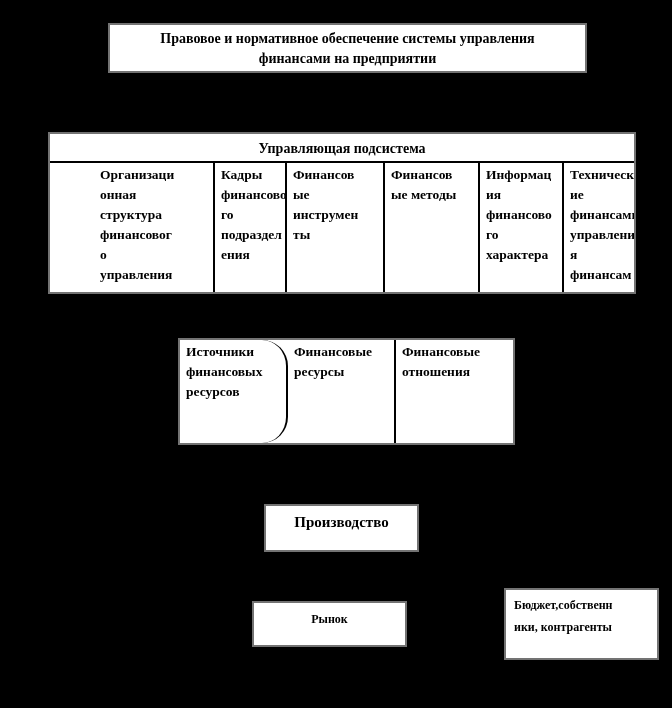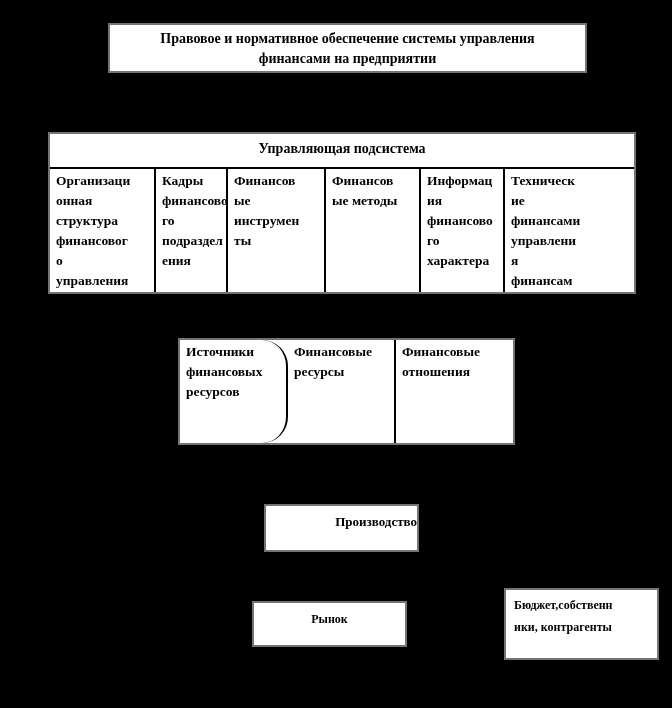--- a/index.html
+++ b/index.html
@@ -35,21 +35,21 @@
   }
 
   
   .tbl {
     display: flex;
     flex-direction: column;
   }
   .tbl-managing { left: 48px; top: 132px; width: 588px; height: 162px; }
   .tbl-object   { left: 178px; top: 338px; width: 337px; height: 107px; }
   .thead {
-    height: 35px;
+    height: 29px;
     border-bottom: 2px solid #000000;
     box-sizing: border-box;
     text-align: center;
     font-size: 14px;
     padding-top: 7px;
   }
   .tbody {
     flex: 1;
     display: flex;
     overflow: hidden;
@@ -57,36 +57,36 @@
   .cell {
     box-sizing: border-box;
     border-right: 2px solid #000000;
     padding: 2px 6px 0 6px;
     font-size: 13.5px;
     line-height: 20px;
     overflow: hidden;
   }
   .cell:last-child { border-right: none; }
 
-  .tbl-managing .c1 { width: 106px; }
+  .tbl-managing .c1 { width: 121px; margin-left: 44px; }
   .tbl-managing .c2 { width: 72px; }
   .tbl-managing .c3 { width: 98px; }
   .tbl-managing .c4 { width: 95px; }
   .tbl-managing .c5 { width: 84px; }
   .tbl-managing .c6 { flex: 1; }
 
   .tbl-object .c1 { width: 108px; border-radius: 26px; }
   .tbl-object .c2 { width: 108px; }
   .tbl-object .c3 { flex: 1; }
 
   
   .production-box {
     left: 264px; top: 504px; width: 155px; height: 48px;
-    text-align: right;
-    font-size: 13px;
+    text-align: center;
+    font-size: 15px;
     padding-top: 8px;
   }
   .market-box {
     left: 252px; top: 601px; width: 155px; height: 46px;
     text-align: center;
     font-size: 12px;
     padding-top: 9px;
   }
   .budget-box {
     left: 504px; top: 588px; width: 155px; height: 72px;

